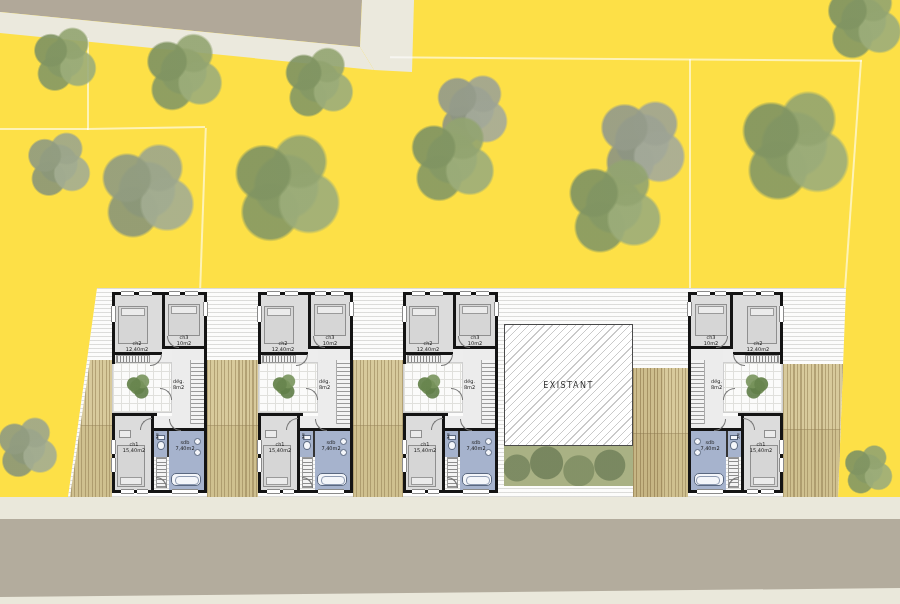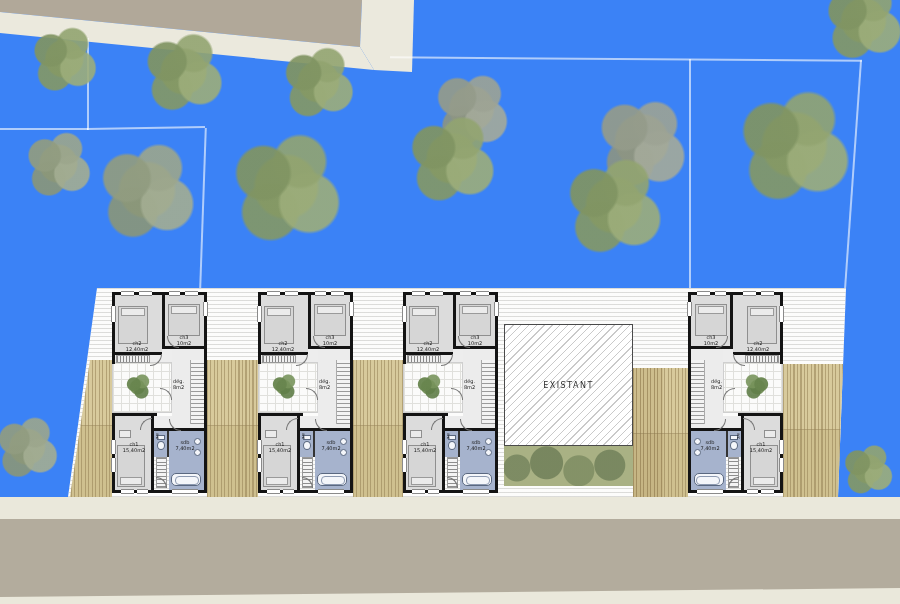--- a/index.html
+++ b/index.html
@@ -1,17 +1,17 @@
 <!DOCTYPE html>
 <html><head>
 <meta charset="utf-8">
 <style>
   html,body{margin:0;padding:0;background:#888;}
   .plan{position:relative;width:900px;height:604px;overflow:hidden;
-        font-family:"DejaVu Sans",sans-serif;background:#3b82f6;}
+        font-family:"DejaVu Sans",sans-serif;background:#fde047;}
   .abs{position:absolute;}
   
   .road-wedge{left:0;top:0;width:430px;height:84px;background:#b1a899;
     clip-path:polygon(0 0,362px 0,360px 47px,0 12px);}
   .path-a{left:0;top:0;width:430px;height:84px;background:#ebe9dd;
     clip-path:polygon(0 12px,360px 47px,374px 70px,0 33px);}
   .path-b{left:0;top:0;width:430px;height:84px;background:#ebe9dd;
     clip-path:polygon(362px 0,414px 0,412px 72px,374px 70px,360px 47px);}
   .pline{background:rgba(255,255,255,0.6);}
   

